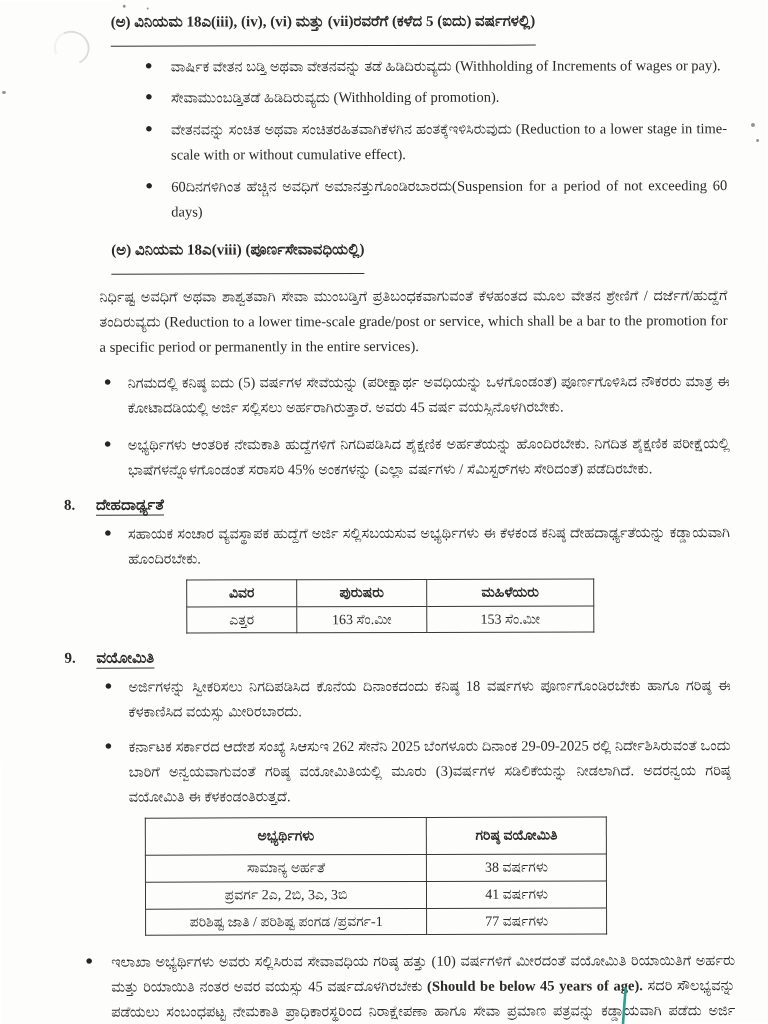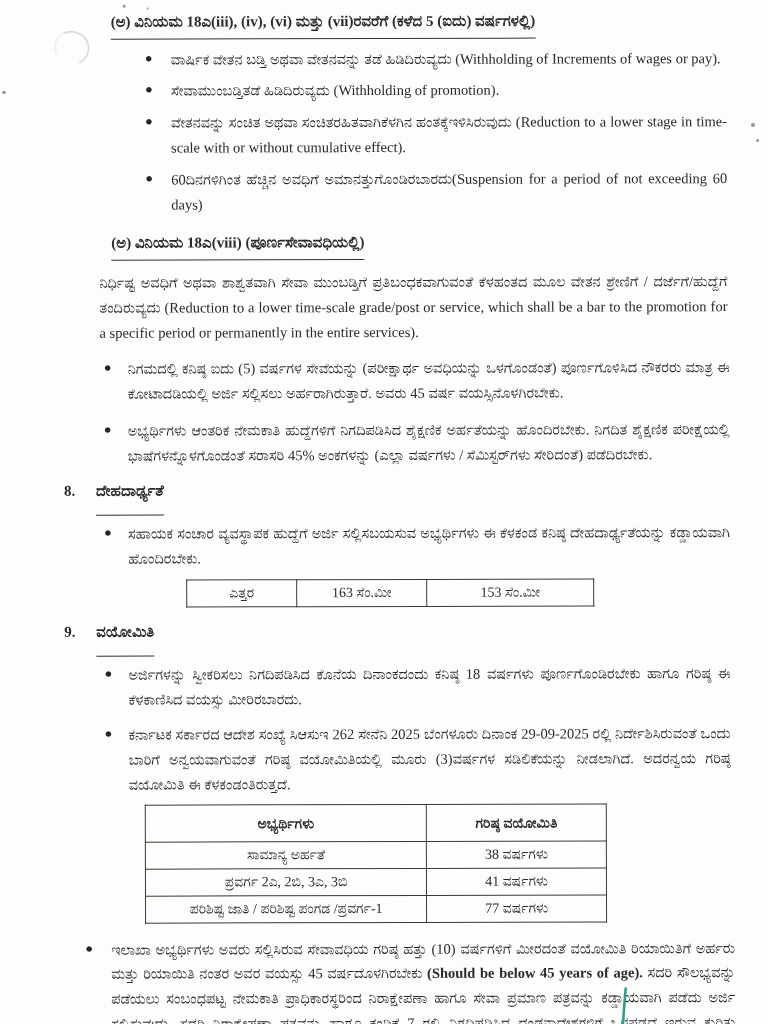--- a/index.html
+++ b/index.html
@@ -35,21 +35,21 @@
   .heading {
     margin-left: 112px;
     margin-right: 40px;
     font-weight: bold;
     font-size: 15px;
     line-height: 1.5;
   }
   .heading .u {
     display: inline-block;
     border-bottom: 1.6px solid #34322f;
-    padding-bottom: 5px;
+    padding-bottom: 12px;
   }
   .bullet-list-1 {
     margin: 8px 40px 0 146px;
   }
   .bullet-row {
     display: flex;
     margin-bottom: 7px;
   }
   .bullet-dot {
     flex: 0 0 26px;
@@ -69,21 +69,21 @@
   }
   .section-head {
     margin: 14px 40px 4px 64px;
     font-weight: bold;
     font-size: 15px;
     display: flex;
   }
   .section-num { flex: 0 0 32px; }
   .section-title {
     border-bottom: 1.6px solid #34322f;
-    padding-bottom: 15px;
+    padding-bottom: 1px;
   }
   table.doc-table {
     border-collapse: collapse;
     font-size: 14px;
     color: #2b2a28;
   }
   table.doc-table th, table.doc-table td {
     border: 1.4px solid #3a3835;
     text-align: center;
     padding: 2px 6px;
@@ -193,20 +193,25 @@
       </div>
     </div>
 
     <table class="doc-table" id="physique-table">
       <colgroup>
           <col class="c1">
           <col class="c2">
           <col class="c3">
         </colgroup>
       <tbody>
+          <tr>
+        <th>ವಿವರ</th>
+        <th>ಪುರುಷರು</th>
+        <th>ಮಹಿಳೆಯರು</th>
+      </tr>
       <tr>
         <td>ಎತ್ತರ</td>
         <td>163 ಸೆಂ.ಮೀ</td>
         <td>153 ಸೆಂ.ಮೀ</td>
       </tr>
     </tbody>
       </table>
 
     <div class="section-head" style="margin-top:16px;">
       <span class="section-num">9.</span>

